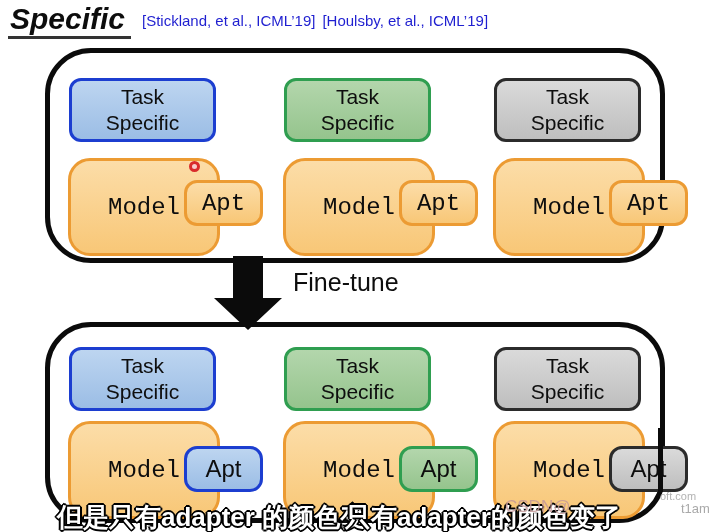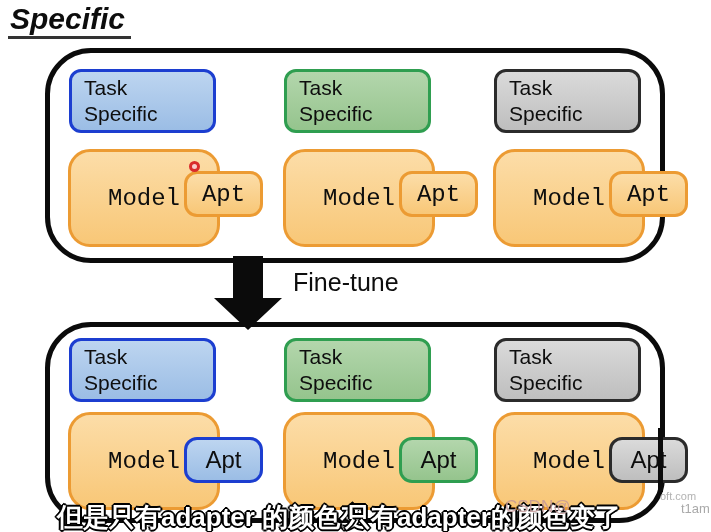--- a/index.html
+++ b/index.html
@@ -20,21 +20,21 @@
     position:absolute; left:45px; width:620px; box-sizing:border-box;
     border:5px solid #0b0b0b; border-radius:46px; background:#fff;
   }
   .stage-top{ top:48px; height:215px; }
   .stage-bottom{ top:322px; height:201px; }
   .col{ position:absolute; top:0; width:250px; height:100%; }
   .col1{ left:18px; } .col2{ left:233px; } .col3{ left:443px; }
   
   .box{
     position:absolute; box-sizing:border-box; display:flex;
-    align-items:center; justify-content:center; text-align:left; color:#0e0e0e;
+    align-items:center; justify-content:center; text-align:center; color:#0e0e0e;margin-top:9px;
   }
   .task{ left:1px; width:147px; height:64px; border-radius:12px; font-size:21px; line-height:1.22; padding:0 12px;}
   .model{ left:0; width:152px; height:98px; border-radius:22px; font-size:24px; }
   .apt{ left:116px; width:79px; height:46px; border-radius:13px; font-size:24px; z-index:2;}
   .stage-top .task{ top:16px; } .stage-top .model{ top:96px; } .stage-top .apt{ top:118px; }
   .stage-bottom .task{ top:11px; } .stage-bottom .model{ top:85px; } .stage-bottom .apt{ top:110px; }
   .blue  { background:linear-gradient(#bdd5f0,#9bbde5); border:3px solid #1c3ed0; }
   .green { background:linear-gradient(#b3d6ac,#95c48d); border:3px solid #2f9e50; }
   .gray  { background:linear-gradient(#dadada,#bebebe); border:3px solid #2b2b2b; }
   .orange{ background:linear-gradient(#fcdda8,#f8c777); border:3px solid #ec9b33;font-family:Liberation Mono, monospace; }
@@ -60,20 +60,23 @@
   .wm-brand{ left:505px; top:497px; font-size:17px; color:rgba(196,152,152,0.85); }
   .wm-frag1{ left:681px; top:501px; font-size:13px; color:rgba(160,160,160,0.9); }
   .wm-frag2{ left:660px; top:490px; font-size:11px; color:rgba(170,170,170,0.9); }
 </style>
 </head>
 <body>
 
 <div class="canvas">
 
   <div class="title">Specific</div>
+  <div class="citations">
+    <span>[Stickland, et al., ICML’19]</span><span>[Houlsby, et al., ICML’19]</span>
+  </div>
 
   <div class="stage stage-top">
     <div class="col col1">
       <div class="box task blue">Task Specific</div>
       <div class="box model orange">Model</div>
       <div class="box apt orange">Apt</div>
     </div>
     <div class="col col2">
       <div class="box task green">Task Specific</div>
       <div class="box model orange">Model</div>

